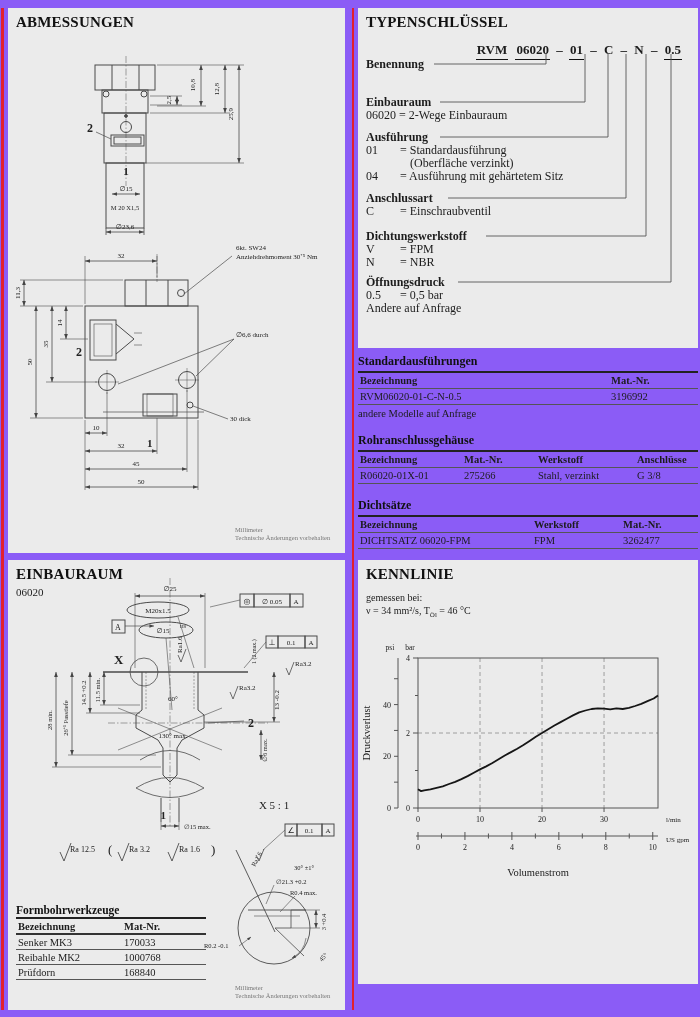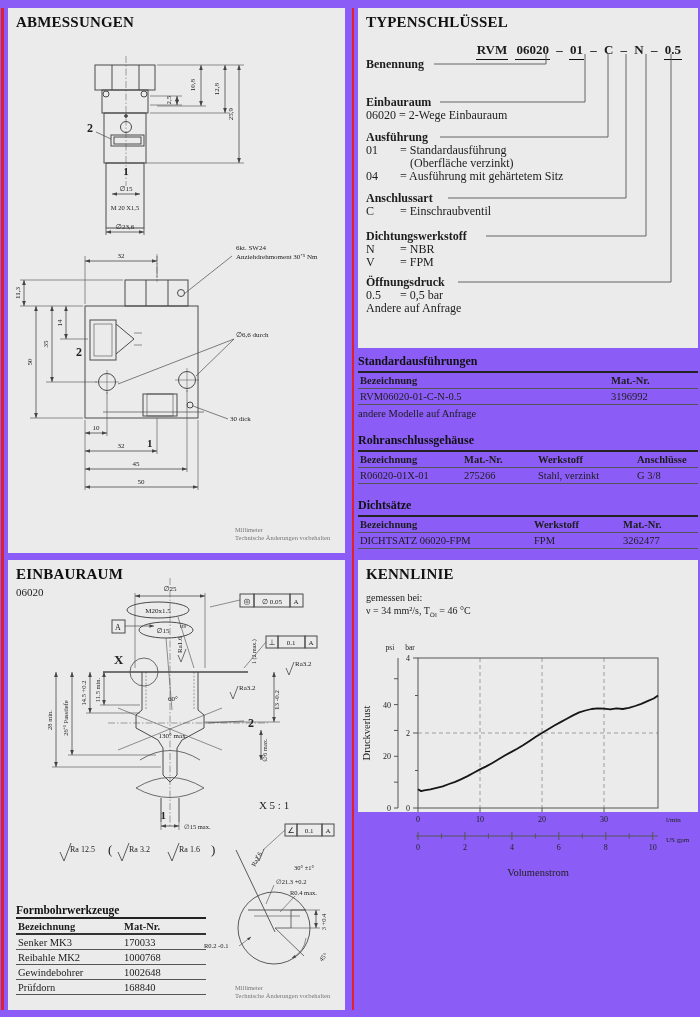--- a/index.html
+++ b/index.html
@@ -230,22 +230,22 @@
       <div><span class="ts-code">01</span><span>= Standardausführung</span></div>
       <div class="ts-indent">(Oberfläche verzinkt)</div>
       <div><span class="ts-code">04</span><span>= Ausführung mit gehärtetem Sitz</span></div>
     </div>
     <div class="ts-sec" style="top:184px;">
       <div class="ts-label">Anschlussart</div>
       <div><span class="ts-code">C</span><span>= Einschraubventil</span></div>
     </div>
     <div class="ts-sec" style="top:222px;">
       <div class="ts-label">Dichtungswerkstoff</div>
+      <div><span class="ts-code">V</span><span>= FPM</span></div>
       <div><span class="ts-code">N</span><span>= NBR</span></div>
-      <div><span class="ts-code">V</span><span>= FPM</span></div>
     </div>
     <div class="ts-sec" style="top:268px;">
       <div class="ts-label">Öffnungsdruck</div>
       <div><span class="ts-code">0.5</span><span>= 0,5 bar</span></div>
       <div>Andere auf Anfrage</div>
     </div>
   </div>
 
   <div class="tbl-wrap">
     <div class="tbl-title">Standardausführungen</div>
@@ -458,37 +458,33 @@
         </tr>
         <tr>
               <td>Senker MK3</td>
               <td>170033</td>
             </tr>
         <tr>
               <td>Reibahle MK2</td>
               <td>1000768</td>
             </tr>
         <tr>
-              <td>Gewindebohrer</td>
-              <td>1002648</td>
-            </tr>
-        <tr>
               <td>Prüfdorn</td>
               <td>168840</td>
             </tr>
       </tbody>
         </table>
     </div>
     <div class="footer" style="left:227px;top:424px;">
       <div>Millimeter</div>
       <div>Technische Änderungen vorbehalten</div>
     </div>
   </div>
 
-  <div class="panel" style="left:358px;top:560px;width:340px;height:252px;">
+  <div class="panel" style="left:358px;top:560px;width:340px;height:424px;">
     <div class="h1" style="left:8px;top:6px;">KENNLINIE</div>
     <div class="cond" style="left:8px;top:32px;">gemessen bei:</div>
     <div class="cond" style="left:8px;top:45px;">
       <span>ν = 34 mm²/s, T</span><sub>Öl</sub><span> = 46 °C</span>
     </div>
     <svg id="chart" width="340" height="272" viewBox="0 0 340 272" style="position:absolute;left:0;top:66px;">
         <line x1="122.01550387596899" y1="32" x2="122.01550387596899" y2="182" stroke="#8a8a8a" stroke-width="0.8" stroke-dasharray="4 3"></line>
         <line x1="184.03100775193798" y1="32" x2="184.03100775193798" y2="182" stroke="#8a8a8a" stroke-width="0.8" stroke-dasharray="4 3"></line>
         <line x1="246.04651162790697" y1="32" x2="246.04651162790697" y2="182" stroke="#8a8a8a" stroke-width="0.8" stroke-dasharray="4 3"></line>
         <line x1="60" y1="107" x2="300" y2="107" stroke="#8a8a8a" stroke-width="0.8" stroke-dasharray="4 3"></line>

